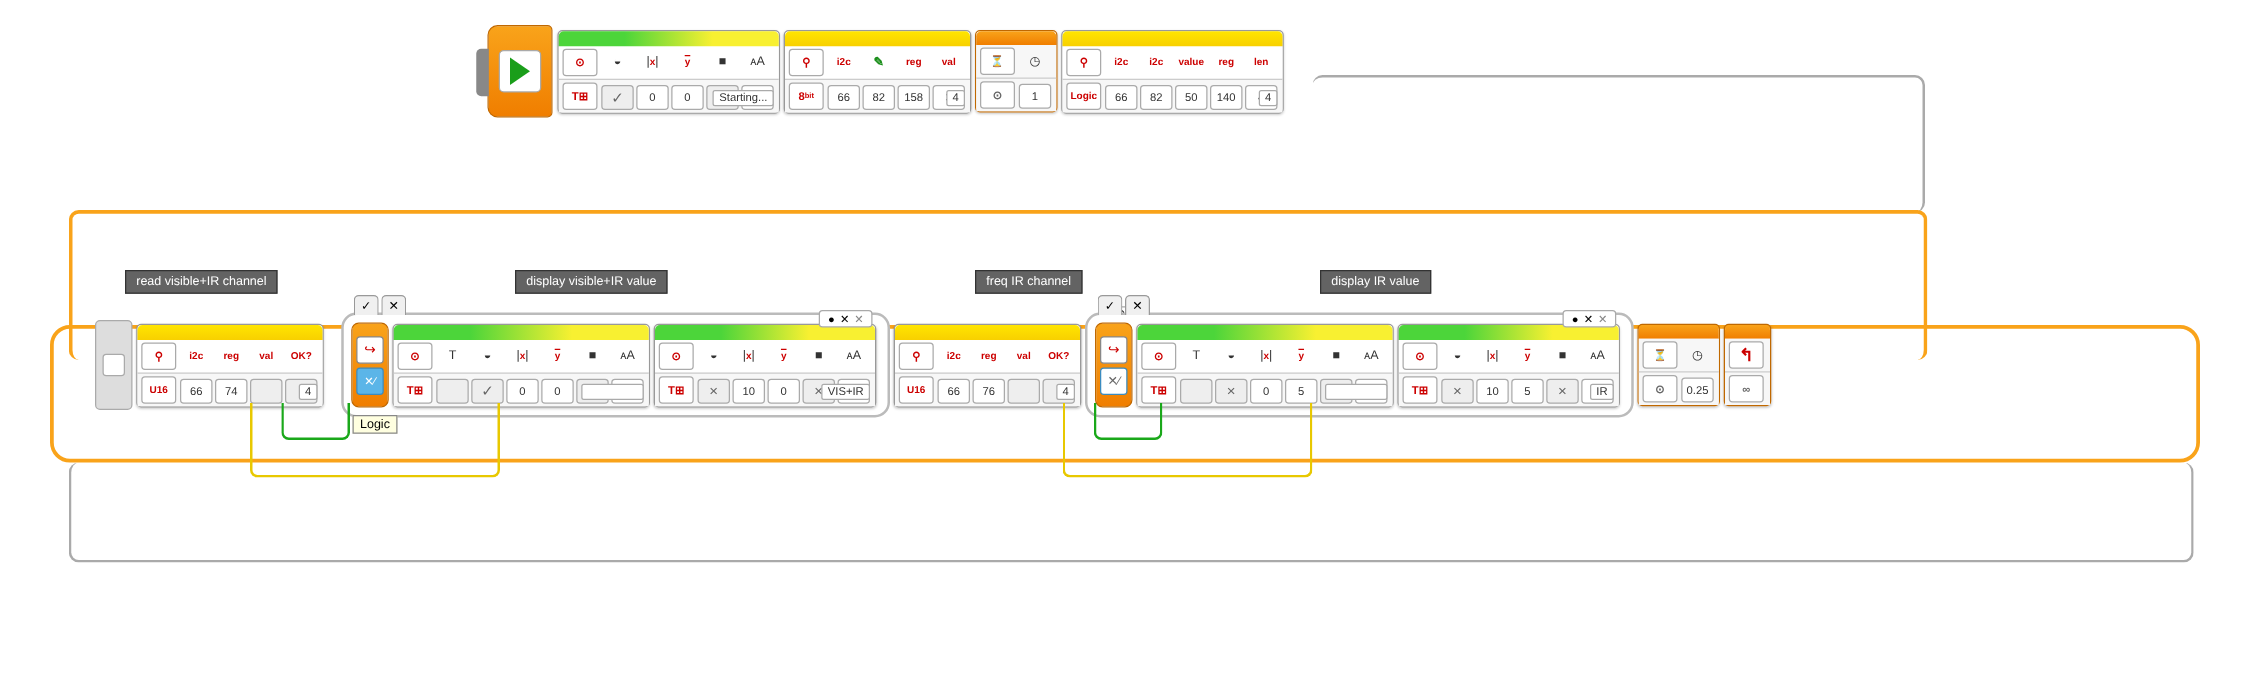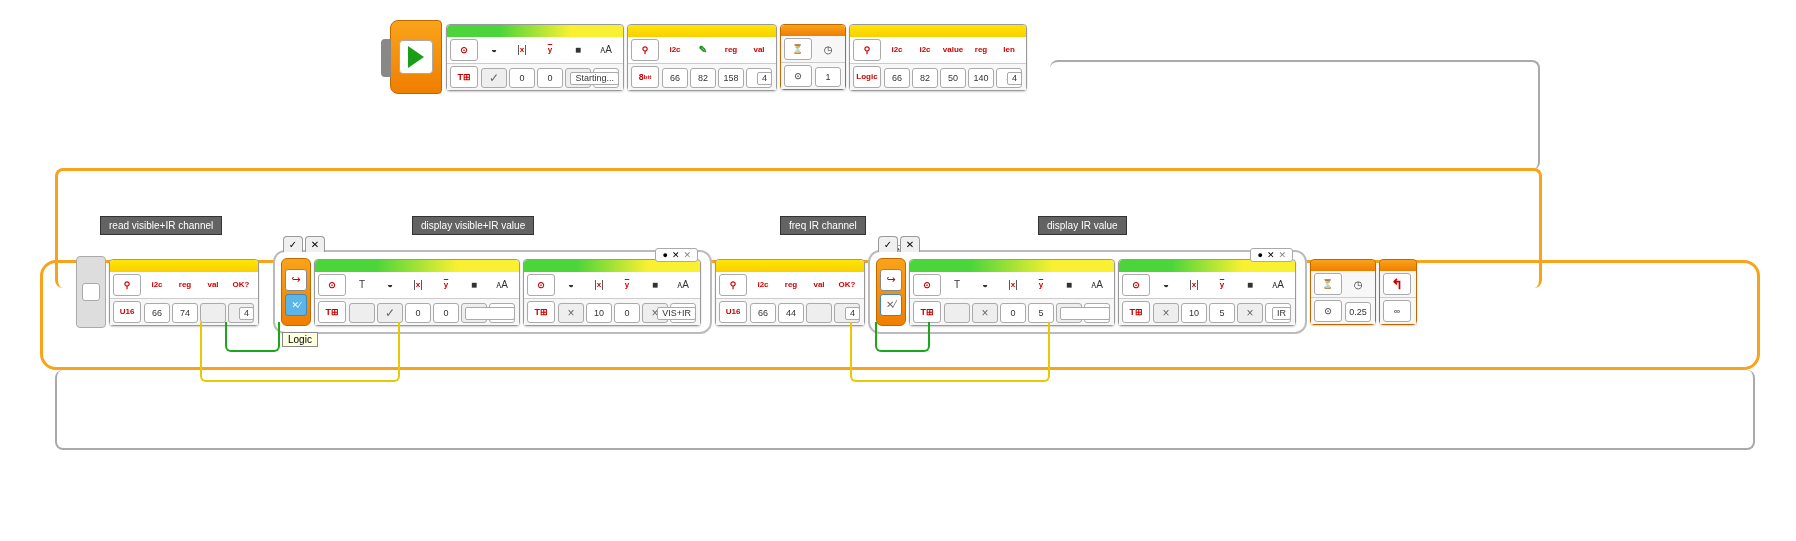--- a/index.html
+++ b/index.html
@@ -581,35 +581,35 @@
           </div>
           <div class="param-row">
             <div class="mode-cell" style="font-size:8px">
                 <span>U16</span>
               </div>
             <div class="pins">
               <div class="pin">
                   <div class="pin-val">66</div>
                 </div>
               <div class="pin">
-                  <div class="pin-val">44</div>
+                  <div class="pin-val">76</div>
                 </div>
               <div class="pin">
                   <div class="pin-val op"></div>
                 </div>
               <div class="pin">
                   <div class="pin-val op"></div>
                 </div>
             </div>
           </div>
         </div>
       </div>
 
       <div style="position:relative; display:inline-block;">
-        <div class="comment" style="top:-34px; left:170px;">display IR value</div>
+        <div class="comment" style="top:-34px; left:188px;">display IR value</div>
         <div class="switch-container" style="position:relative;">
           <div class="switch-tabs">
             <div class="switch-tab">✓</div>
             <div class="switch-tab">✕</div>
           </div>
           <div class="switch-inner">
             <div class="switch-head">
               <div class="mode-cell">↪</div>
               <div class="sub-cell math">✕⁄</div>
             </div>

